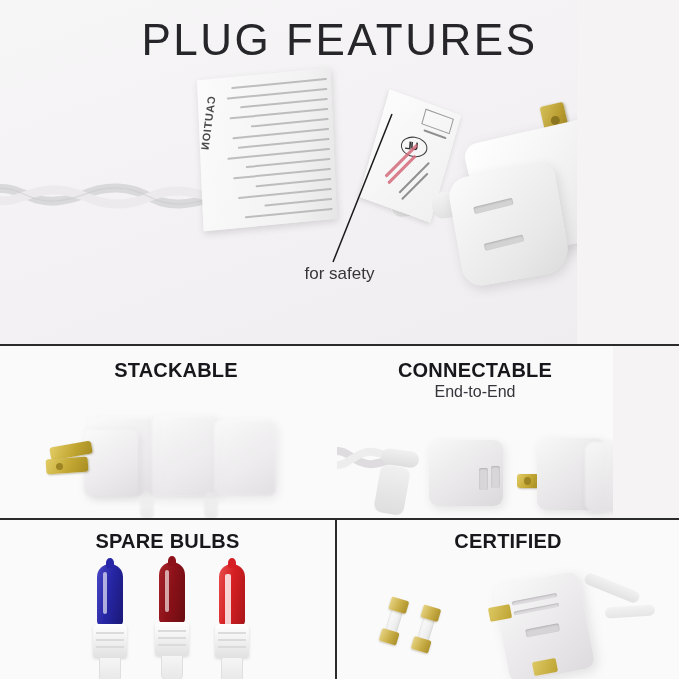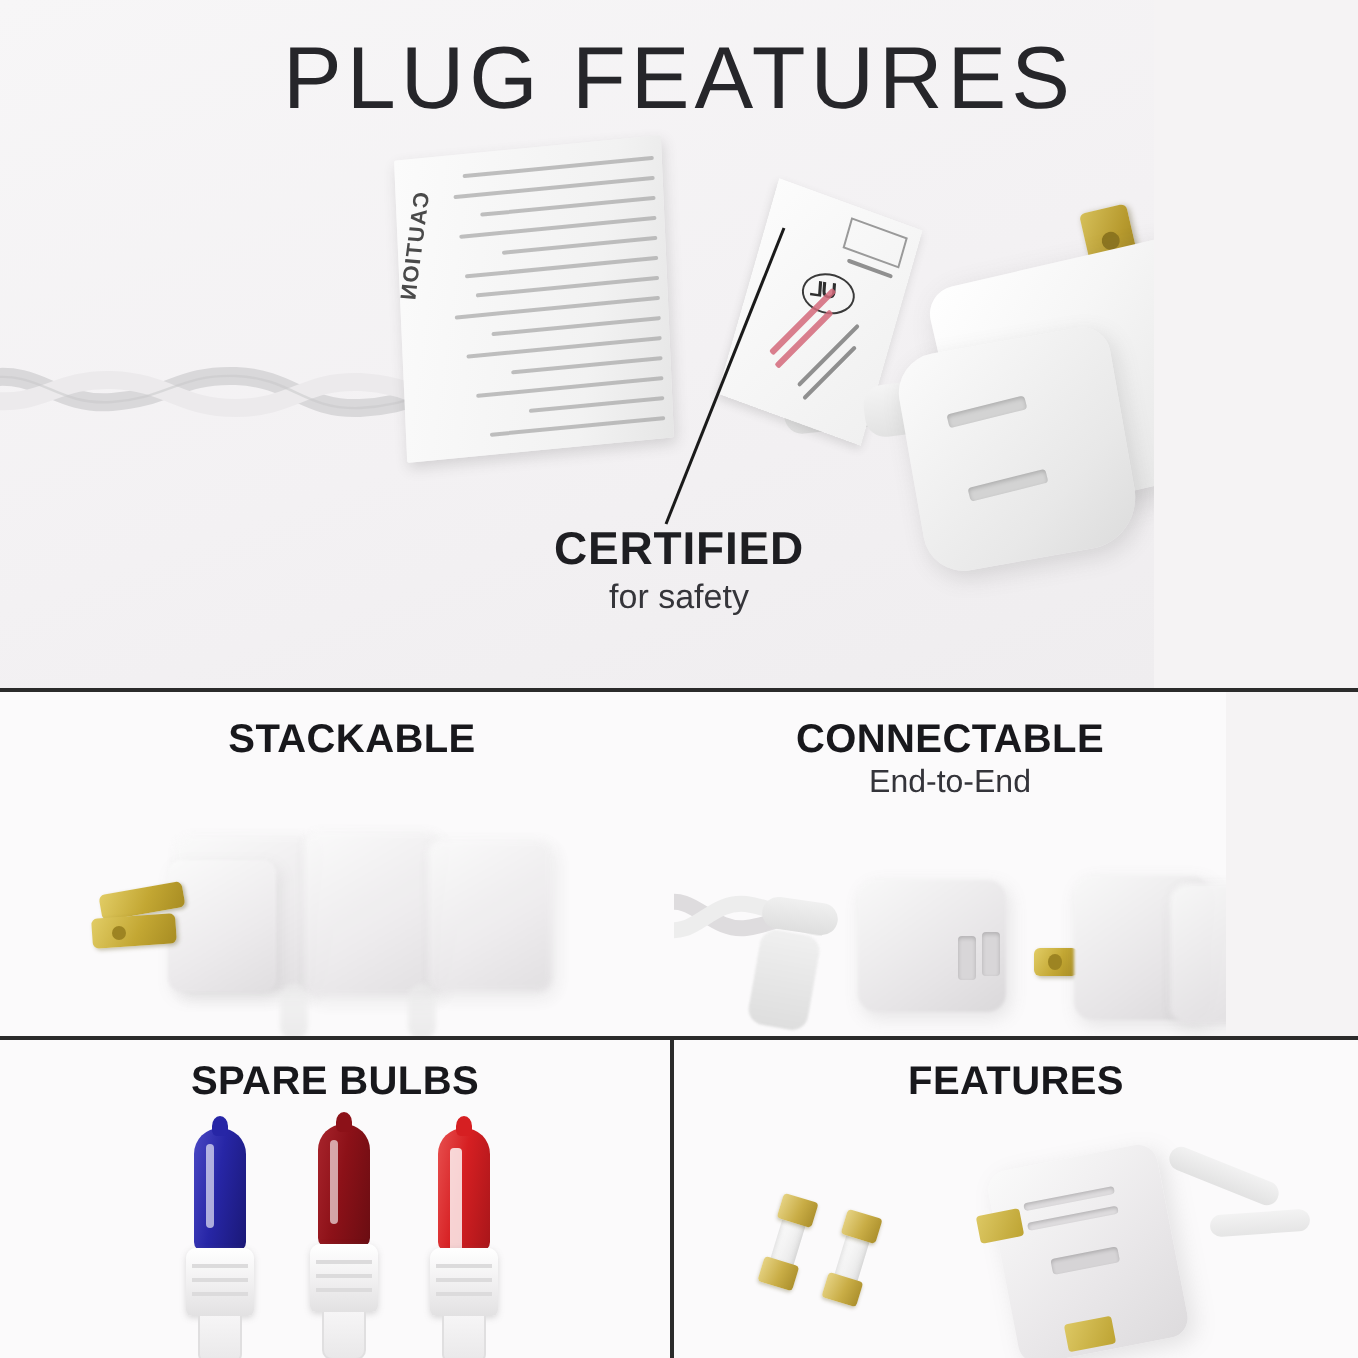--- a/index.html
+++ b/index.html
@@ -182,21 +182,20 @@
     <div id="plug-face">
       <i class="slot" style="left:22px;top:30px;width:40px;height:7px;transform:rotate(-4deg)"></i>
       <i class="slot" style="left:26px;top:68px;width:40px;height:7px;transform:rotate(-4deg)"></i>
     </div>
 
     <svg id="leader" viewBox="0 0 679 344">
       <line x1="392" y1="114" x2="333" y2="262" stroke="#1a1a1a" stroke-width="1.5"></line>
     </svg>
 
     <div id="certified-label">
-      <div id="certified-title">CERTIFIED</div>
       <div id="certified-sub">for safety</div>
     </div>
   </section>
 
   <section id="grid">
 
     <i class="hdiv" style="top:0"></i>
     <i class="hdiv" style="top:174px"></i>
     <i class="vdiv" style="left:335px;top:2px;height:172px"></i>
     <i class="vdiv" style="left:335px;top:176px;height:159px"></i>
@@ -272,21 +271,21 @@
           </div>
           <div class="bulb-base"></div>
           <div class="bulb-foot"></div>
         </div>
 
       </div>
     </div>
 
     <div class="panel" style="left:337px;top:176px;width:342px;height:159px">
       <div class="panel-head" style="top:10px">
-        <div class="p-title">FEATURES</div>
+        <div class="p-title">CERTIFIED</div>
       </div>
       <div>
         <div class="fuse" style="left:48px;top:78px;transform:rotate(17deg)">
           <i class="fuse-glass"></i>
           <i class="fuse-cap" style="top:0"></i>
           <i class="fuse-cap" style="top:33px"></i>
         </div>
         <div class="fuse" style="left:80px;top:86px;transform:rotate(17deg)">
           <i class="fuse-glass"></i>
           <i class="fuse-cap" style="top:0"></i>

